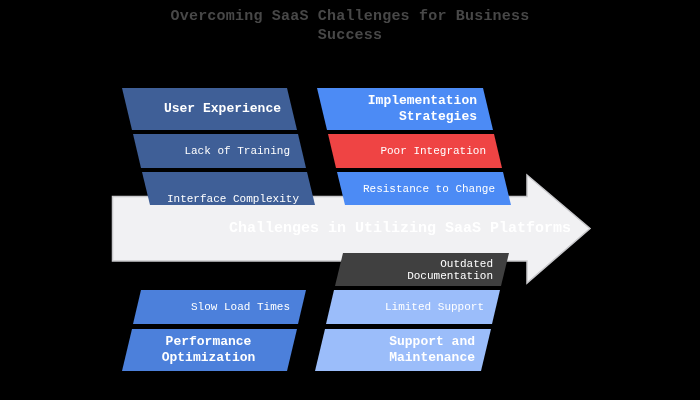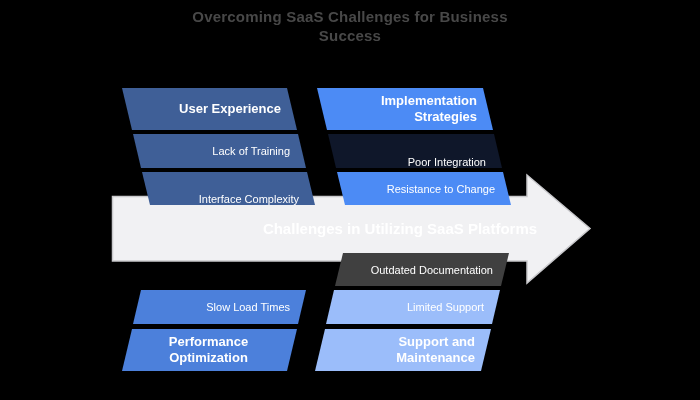--- a/index.html
+++ b/index.html
@@ -1,20 +1,20 @@
 <!DOCTYPE html>
 <html><head>
 <meta charset="utf-8">
 <style>
   html,body{margin:0;padding:0;}
   .canvas{
     position:relative;
     width:700px;height:400px;
     background:#000000;
-    font-family:Liberation Sans, sans-serif;
+    font-family:Liberation Mono, monospace;
     overflow:hidden;
   }
   .title{
     position:absolute;top:7px;left:0;width:700px;
     text-align:center;
     font-size:15px;font-weight:bold;line-height:19px;
     letter-spacing:.2px;
   }
   .arrow-svg{position:absolute;left:0;top:0;z-index:1;}
   .arrow-label{
@@ -89,21 +89,21 @@
   <div class="row item tl2" style="background-color: rgb(63, 95, 151);">
     <span>Lack of Training</span>
   </div>
   <div class="row item tl3" style="background-color: rgb(63, 95, 151);">
     <span>Interface Complexity</span>
   </div>
 
   <div class="row header tr1" style="background-color: rgb(76, 139, 245);">
     <span>Implementation Strategies</span>
   </div>
-  <div class="row item tr2" style="background-color: #0f172a; align-items: flex-end;">
+  <div class="row item tr2" style="background-color: #ef4444;">
     <span>Poor Integration</span>
   </div>
   <div class="row item tr3" style="background-color: rgb(76, 139, 245);">
     <span>Resistance to Change</span>
   </div>
 
   <div class="row item bl2" style="background-color: rgb(76, 128, 219);">
     <span>Slow Load Times</span>
   </div>
   <div class="row header bl3" style="background-color: rgb(76, 128, 219); text-align: center;">

